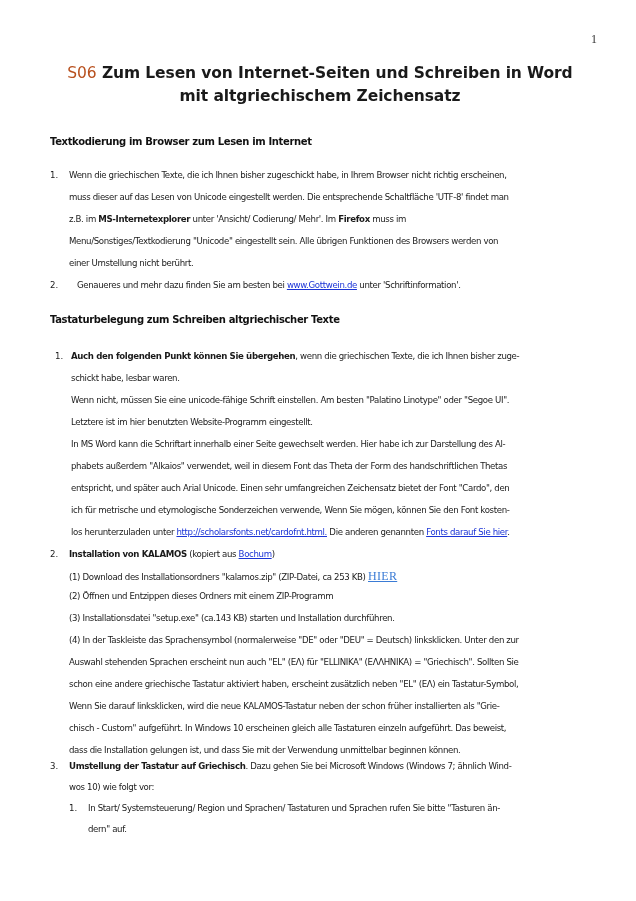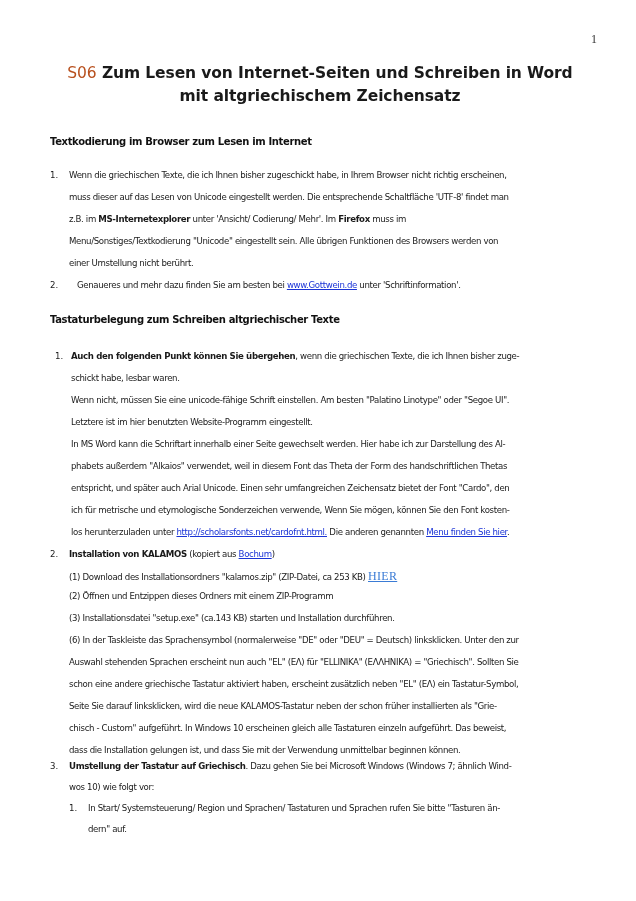--- a/index.html
+++ b/index.html
@@ -59,31 +59,31 @@
 
 <div class="num" style="top:351px;left:55px;">1.</div>
 <div class="line" style="top:351px;left:71px;"><b>Auch den folgenden Punkt können Sie übergehen</b><span>, wenn die griechischen Texte, die ich Ihnen bisher zuge-</span></div>
 <div class="line" style="top:373px;left:71px;">schickt habe, lesbar waren.</div>
 <div class="line" style="top:395px;left:71px;">Wenn nicht, müssen Sie eine unicode-fähige Schrift einstellen. Am besten "Palatino Linotype" oder "Segoe UI".</div>
 <div class="line" style="top:417px;left:71px;">Letztere ist im hier benutzten Website-Programm eingestellt.</div>
 <div class="line" style="top:439px;left:71px;">In MS Word kann die Schriftart innerhalb einer Seite gewechselt werden. Hier habe ich zur Darstellung des Al-</div>
 <div class="line" style="top:461px;left:71px;">phabets außerdem "Alkaios" verwendet, weil in diesem Font das Theta der Form des handschriftlichen Thetas</div>
 <div class="line" style="top:483px;left:71px;">entspricht, und später auch Arial Unicode. Einen sehr umfangreichen Zeichensatz bietet der Font "Cardo", den</div>
 <div class="line" style="top:505px;left:71px;">ich für metrische und etymologische Sonderzeichen verwende, Wenn Sie mögen, können Sie den Font kosten-</div>
-<div class="line" style="top:527px;left:71px;"><span>los herunterzuladen unter </span><a>http://scholarsfonts.net/cardofnt.html.</a><span> Die anderen genannten </span><a>Menu finden Sie hier</a><span>.</span></div>
+<div class="line" style="top:527px;left:71px;"><span>los herunterzuladen unter </span><a>http://scholarsfonts.net/cardofnt.html.</a><span> Die anderen genannten </span><a>Fonts darauf Sie hier</a><span>.</span></div>
 
 <div class="num" style="top:549px;left:50px;">2.</div>
 <div class="line" style="top:549px;left:69px;"><b>Installation von KALAMOS</b><span> (kopiert aus </span><a>Bochum</a><span>)</span></div>
 <div class="line" style="top:569px;left:69px;"><span>(1) Download des Installationsordners "kalamos.zip" (ZIP-Datei, ca 253 KB) </span><a class="hier">HIER</a></div>
 <div class="line" style="top:591px;left:69px;">(2) Öffnen und Entzippen dieses Ordners mit einem ZIP-Programm</div>
 <div class="line" style="top:613px;left:69px;">(3) Installationsdatei "setup.exe" (ca.143 KB) starten und Installation durchführen.</div>
-<div class="line" style="top:635px;left:69px;">(6) In der Taskleiste das Sprachensymbol (normalerweise "DE" oder "DEU" = Deutsch) linksklicken. Unter den zur</div>
+<div class="line" style="top:635px;left:69px;">(4) In der Taskleiste das Sprachensymbol (normalerweise "DE" oder "DEU" = Deutsch) linksklicken. Unter den zur</div>
 <div class="line" style="top:657px;left:69px;">Auswahl stehenden Sprachen erscheint nun auch "EL" (EΛ) für "ELLINIKA" (EΛΛHNIKA) = "Griechisch". Sollten Sie</div>
 <div class="line" style="top:679px;left:69px;">schon eine andere griechische Tastatur aktiviert haben, erscheint zusätzlich neben "EL" (EΛ) ein Tastatur-Symbol,</div>
-<div class="line" style="top:701px;left:69px;">Seite Sie darauf linksklicken, wird die neue KALAMOS-Tastatur neben der schon früher installierten als "Grie-</div>
+<div class="line" style="top:701px;left:69px;">Wenn Sie darauf linksklicken, wird die neue KALAMOS-Tastatur neben der schon früher installierten als "Grie-</div>
 <div class="line" style="top:723px;left:69px;">chisch - Custom" aufgeführt. In Windows 10 erscheinen gleich alle Tastaturen einzeln aufgeführt. Das beweist,</div>
 <div class="line" style="top:745px;left:69px;">dass die Installation gelungen ist, und dass Sie mit der Verwendung unmittelbar beginnen können.</div>
 
 <div class="num" style="top:761px;left:50px;">3.</div>
 <div class="line" style="top:761px;left:69px;"><b>Umstellung der Tastatur auf Griechisch</b><span>. Dazu gehen Sie bei Microsoft Windows (Windows 7; ähnlich Wind-</span></div>
 <div class="line" style="top:782px;left:69px;">wos 10) wie folgt vor:</div>
 <div class="num" style="top:803px;left:69px;">1.</div>
 <div class="line" style="top:803px;left:88px;">In Start/ Systemsteuerung/ Region und Sprachen/ Tastaturen und Sprachen rufen Sie bitte "Tasturen än-</div>
 <div class="line" style="top:824px;left:88px;">dern" auf.</div>
 

